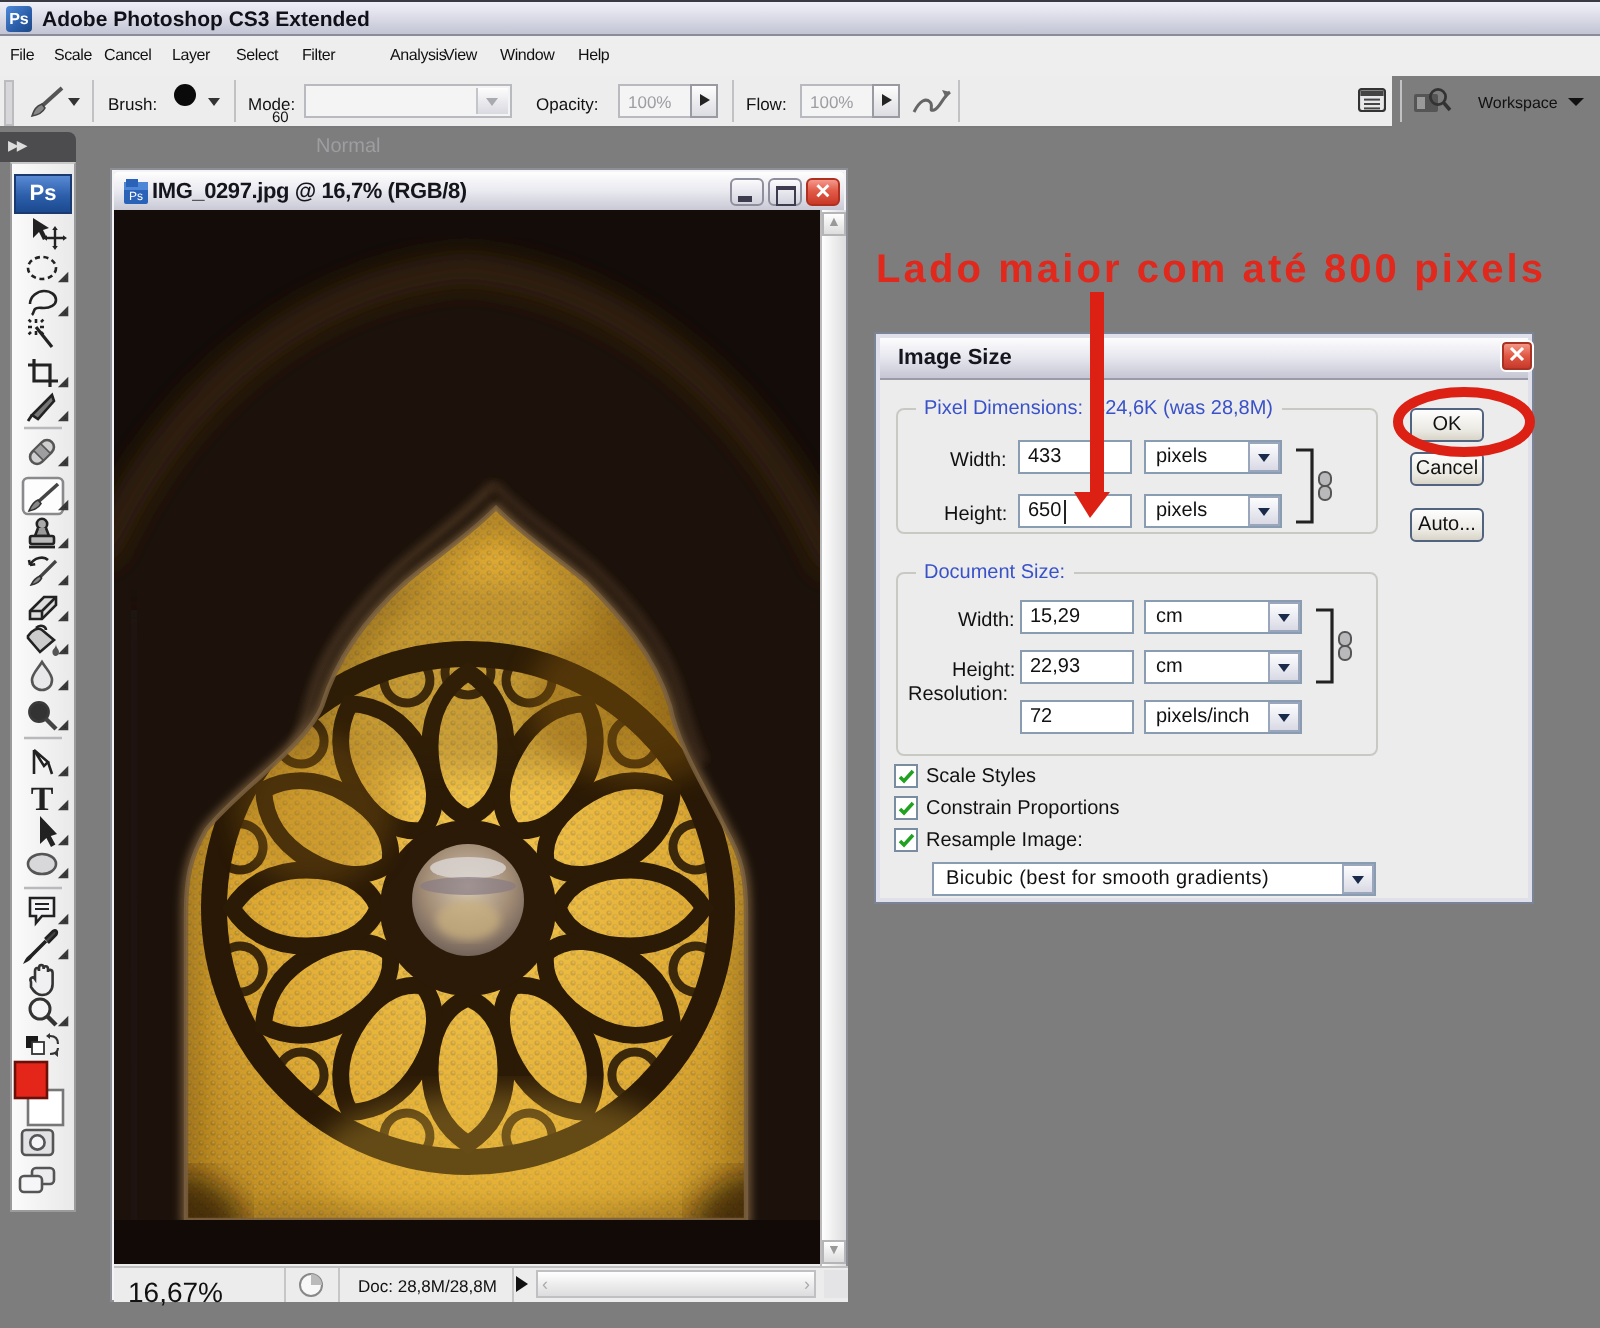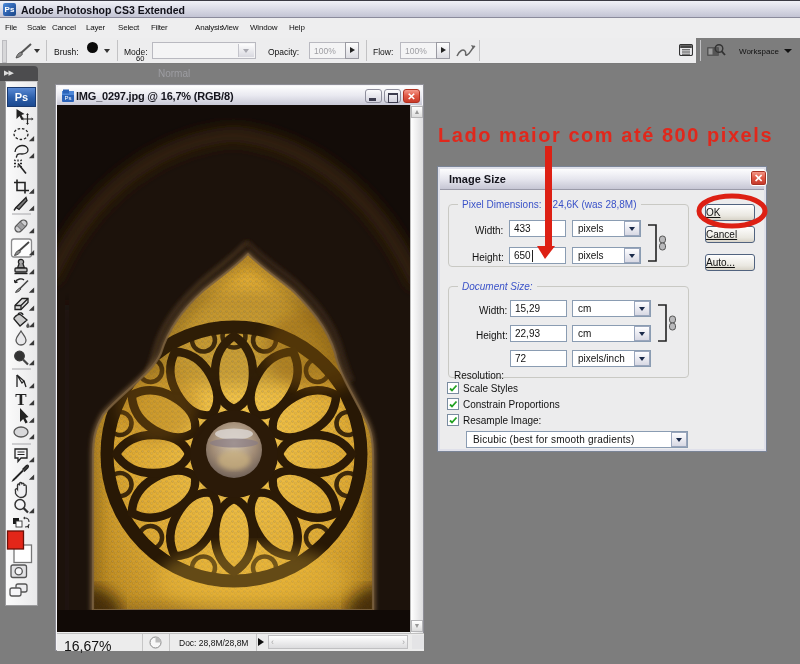--- a/index.html
+++ b/index.html
@@ -8,23 +8,23 @@
   .abs{position:absolute;}
   .tx{white-space:nowrap;}
   .mi{position:absolute;top:5px;font-size:8px;letter-spacing:-0.2px;color:#111;white-space:nowrap;}
   .ol{position:absolute;top:9px;font-size:8.5px;color:#111;white-space:nowrap;}
   .inp{position:absolute;background:#fff;border:1px solid #8a9cb2;box-sizing:border-box;}
   .cbtn{position:absolute;right:0;top:0;width:16px;height:15px;background:linear-gradient(#fdfdff,#d8d9e4);border:1px solid #9aa6bc;box-sizing:border-box;}
   .car{position:absolute;left:3.5px;top:5px;width:0;height:0;border-left:3.5px solid transparent;border-right:3.5px solid transparent;border-top:4.5px solid #1a2a4a;}
   .lbl{position:absolute;font-size:10px;color:#111;white-space:nowrap;}
   .itx{position:absolute;left:4px;top:2px;font-size:10px;color:#111;white-space:nowrap;}
   .cb{position:absolute;width:12px;height:12px;background:#fff;border:1px solid #7a8ca0;box-sizing:border-box;}
-  .btn{position:absolute;left:267px;width:50px;height:17px;border-radius:3px;border:1px solid #51637f;
+  .btn{position:absolute;left:267px;width:37px;height:17px;border-radius:3px;border:1px solid #51637f;
     background:linear-gradient(#fefefe,#eae8e1 70%,#d8d4c8);box-sizing:border-box;
-    font-size:10px;color:#111;line-height:15px;text-decoration:underline;}
+    font-size:10px;color:#111;text-align:center;line-height:15px;}
   .sep{position:absolute;top:2px;width:1px;height:21px;background:#c2c2c4;}
 </style>
 </head>
 <body>
 
 <div class="abs" style="left:0;top:0;width:800px;height:18px;
   background:linear-gradient(#f0f1f7 0%,#dcdde8 45%,#c3c4d4 100%);
   border-top:1px solid #3a3a44;border-bottom:1px solid #8b8b9c;box-sizing:border-box;">
   <div class="abs" style="left:3px;top:2px;width:13px;height:13px;border-radius:2px;
     background:linear-gradient(135deg,#4d8ad8 0%,#2a5ca8 60%,#1d4886 100%);
@@ -435,42 +435,42 @@
     <path d="M2 2 H10 V38 H2" stroke="#222" stroke-width="1.6" fill="none"></path>
     <g stroke="#555" fill="#b9b9bb" stroke-width="1">
       <rect x="13.5" y="13" width="6" height="7" rx="2.8"></rect>
       <rect x="13.5" y="20" width="6" height="7" rx="2.8"></rect>
     </g>
   </svg>
   <div class="btn" style="top:37px;">OK</div>
   <div class="btn" style="top:59px;">Cancel</div>
   <div class="btn" style="top:87px;">Auto...</div>
   <div class="abs" style="left:10px;top:119px;width:239px;height:90px;border:1px solid #c9c9c4;border-radius:4px;"></div>
-  <div class="abs tx" style="left:20px;top:114px;font-size:10px;color:#3a52c8;background:#ececed;padding:0 4px;font-style:italic;">Document Size:</div>
+  <div class="abs tx" style="left:20px;top:114px;font-size:10px;color:#3a52c8;background:#ececed;padding:0 4px;">Document Size:</div>
   <div class="lbl" style="left:41px;top:138px;">Width:</div>
   <div class="inp" style="left:72px;top:133px;width:57px;height:17px;">
     <div class="itx">15,29</div>
     </div>
   <div class="inp" style="left:134px;top:133px;width:79px;height:17px;">
     <div class="itx" style="left:5px;">cm</div>
     <div class="cbtn">
         <div class="car"></div>
       </div>
   </div>
   <div class="lbl" style="left:38px;top:163px;">Height:</div>
   <div class="inp" style="left:72px;top:158px;width:57px;height:17px;">
     <div class="itx">22,93</div>
     </div>
   <div class="inp" style="left:134px;top:158px;width:79px;height:17px;">
     <div class="itx" style="left:5px;">cm</div>
     <div class="cbtn">
         <div class="car"></div>
       </div>
   </div>
-  <div class="lbl" style="left:16px;top:175px;margin-top:28px;">Resolution:</div>
+  <div class="lbl" style="left:16px;top:175px;">Resolution:</div>
   <div class="inp" style="left:72px;top:183px;width:57px;height:17px;">
     <div class="itx">72</div>
     </div>
   <div class="inp" style="left:134px;top:183px;width:79px;height:17px;">
     <div class="itx" style="left:5px;">pixels/inch</div>
     <div class="cbtn">
         <div class="car"></div>
       </div>
   </div>
   <svg class="abs" style="left:218px;top:136px;" width="24" height="40" viewBox="0 0 24 40">

